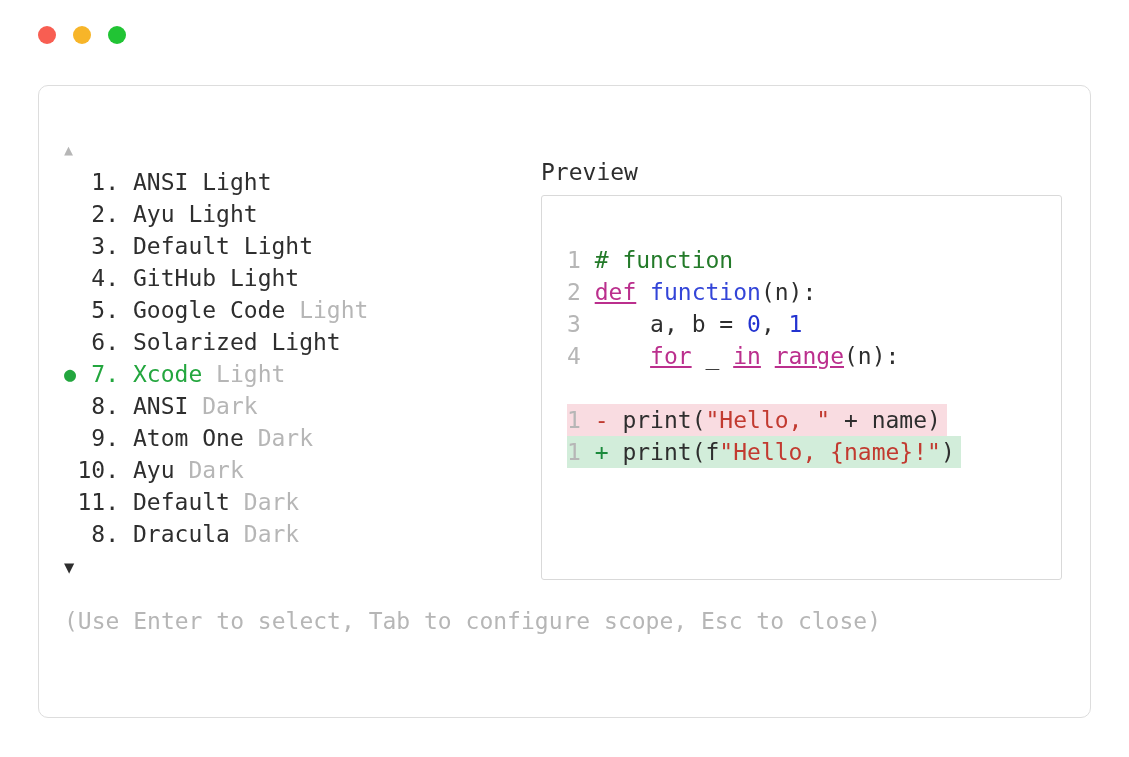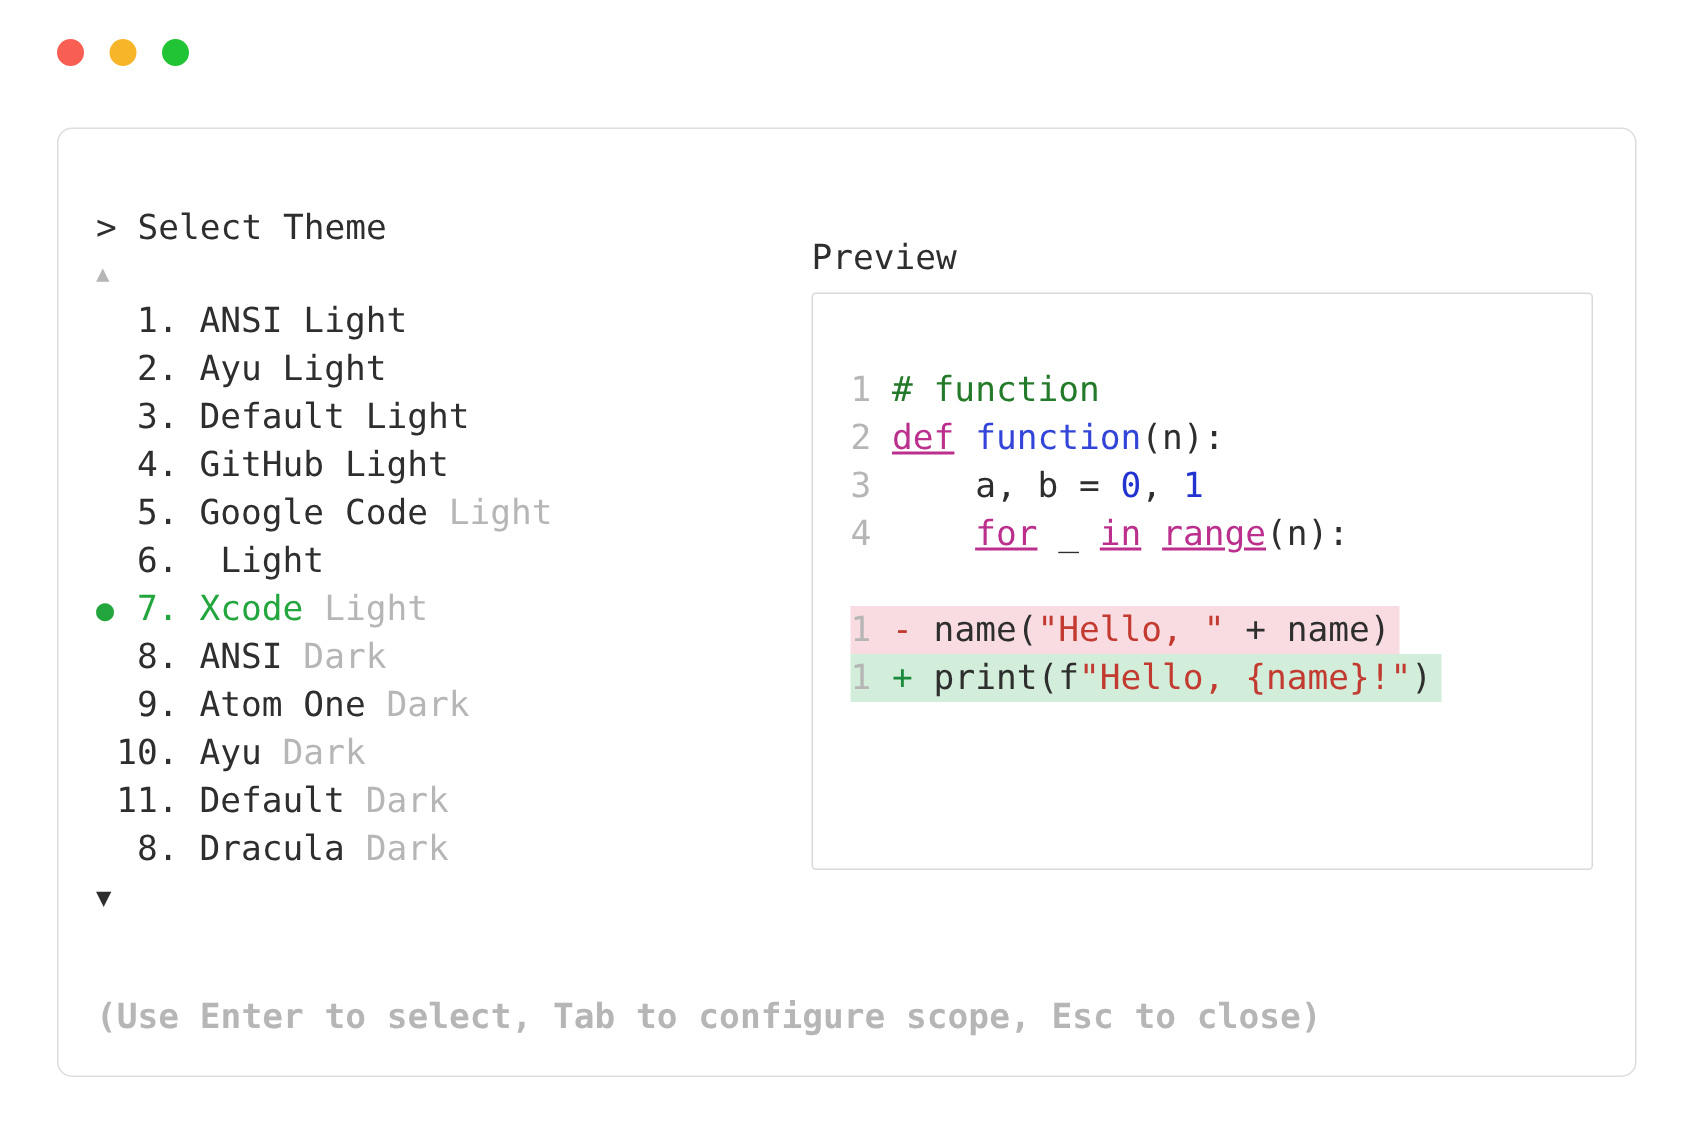--- a/index.html
+++ b/index.html
@@ -62,64 +62,63 @@
   .tok-ln      { color:var(--c-dim,#b6b6b6); }
   .tok-plain   { color:var(--c-text,#2e2e2e); }
   .tok-comment { color:var(--c-comment,#237a29); }
   .tok-kw      { color:var(--c-keyword,#bb2f8d);text-decoration:underline; }
   .tok-fn      { color:var(--c-fn,#3345d8); }
   .tok-num     { color:var(--c-number,#2333d0); }
   .tok-str     { color:var(--c-string,#c23a30); }
   .tok-del     { color:var(--c-del,#bf3a2f); }
   .tok-add     { color:var(--c-add,#1b8a3c); }
 
-  .hint { margin-top:48px; line-height:32px; color:var(--c-dim,#b6b6b6); white-space:pre;font-weight:bold; }
+  .hint { margin-top:23px; line-height:32px; color:var(--c-dim,#b6b6b6); white-space:pre; }
 </style>
 </head>
 <body>
 
 <div class="traffic">
   <div class="light red"></div>
   <div class="light yellow"></div>
   <div class="light green"></div>
 </div>
 
 <div class="panel">
   <div class="columns">
 
     <div class="col-left">
-      <div class="prompt">&gt; Select Theme</div>
       <div class="scroll-up">▲</div>
       <div class="theme-list">
           <div class="theme-row"><span class="tp-marker"></span><span class="tp-num">1.</span><span class="tp-name">ANSI</span><span class="tp-variant">&nbsp;Light</span></div>
           <div class="theme-row"><span class="tp-marker"></span><span class="tp-num">2.</span><span class="tp-name">Ayu</span><span class="tp-variant">&nbsp;Light</span></div>
           <div class="theme-row"><span class="tp-marker"></span><span class="tp-num">3.</span><span class="tp-name">Default</span><span class="tp-variant">&nbsp;Light</span></div>
           <div class="theme-row"><span class="tp-marker"></span><span class="tp-num">4.</span><span class="tp-name">GitHub</span><span class="tp-variant">&nbsp;Light</span></div>
           <div class="theme-row"><span class="tp-marker"></span><span class="tp-num">5.</span><span class="tp-name">Google Code</span><span class="tp-variant dim">&nbsp;Light</span></div>
-          <div class="theme-row"><span class="tp-marker"></span><span class="tp-num">6.</span><span class="tp-variant">&nbsp;Light</span></div>
+          <div class="theme-row"><span class="tp-marker"></span><span class="tp-num">6.</span><span class="tp-name">Solarized</span><span class="tp-variant">&nbsp;Light</span></div>
           <div class="theme-row selected"><span class="tp-marker">●</span><span class="tp-num">7.</span><span class="tp-name">Xcode</span><span class="tp-variant dim">&nbsp;Light</span></div>
           <div class="theme-row"><span class="tp-marker"></span><span class="tp-num">8.</span><span class="tp-name">ANSI</span><span class="tp-variant dim">&nbsp;Dark</span></div>
           <div class="theme-row"><span class="tp-marker"></span><span class="tp-num">9.</span><span class="tp-name">Atom One</span><span class="tp-variant dim">&nbsp;Dark</span></div>
           <div class="theme-row"><span class="tp-marker"></span><span class="tp-num">10.</span><span class="tp-name">Ayu</span><span class="tp-variant dim">&nbsp;Dark</span></div>
           <div class="theme-row"><span class="tp-marker"></span><span class="tp-num">11.</span><span class="tp-name">Default</span><span class="tp-variant dim">&nbsp;Dark</span></div>
           <div class="theme-row"><span class="tp-marker"></span><span class="tp-num">8.</span><span class="tp-name">Dracula</span><span class="tp-variant dim">&nbsp;Dark</span></div>
         </div>
       <div class="scroll-down">▼</div>
     </div>
 
     <div class="col-right">
       <div class="preview-title">Preview</div>
       <div class="preview-box">
         <div>
             <div class="code-line"><span class="tok-ln">1 </span><span class="tok-comment"># function</span></div>
             <div class="code-line"><span class="tok-ln">2 </span><span class="tok-kw">def</span><span class="tok-plain"> </span><span class="tok-fn">function</span><span class="tok-plain">(n):</span></div>
             <div class="code-line"><span class="tok-ln">3 </span><span class="tok-plain">    a, b = </span><span class="tok-num">0</span><span class="tok-plain">, </span><span class="tok-num">1</span></div>
             <div class="code-line"><span class="tok-ln">4 </span><span class="tok-plain">    </span><span class="tok-kw">for</span><span class="tok-plain"> _ </span><span class="tok-kw">in</span><span class="tok-plain"> </span><span class="tok-kw">range</span><span class="tok-plain">(n):</span></div>
             <div class="code-line"></div>
-            <div class="code-line removed"><span class="tok-ln">1 </span><span class="tok-del">- </span><span class="tok-plain">name(</span><span class="tok-str">"Hello, "</span><span class="tok-plain"> + name)</span></div>
+            <div class="code-line removed"><span class="tok-ln">1 </span><span class="tok-del">- </span><span class="tok-plain">print(</span><span class="tok-str">"Hello, "</span><span class="tok-plain"> + name)</span></div>
             <div class="code-line added"><span class="tok-ln">1 </span><span class="tok-add">+ </span><span class="tok-plain">print(f</span><span class="tok-str">"Hello, {name}!"</span><span class="tok-plain">)</span></div>
           </div>
       </div>
     </div>
 
   </div>
 
   <div class="hint">(Use Enter to select, Tab to configure scope, Esc to close)</div>
 </div>
 

